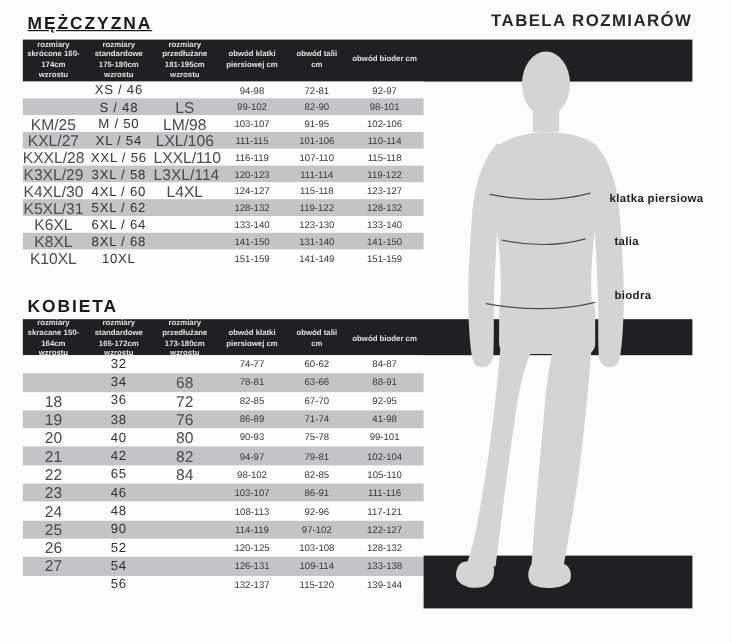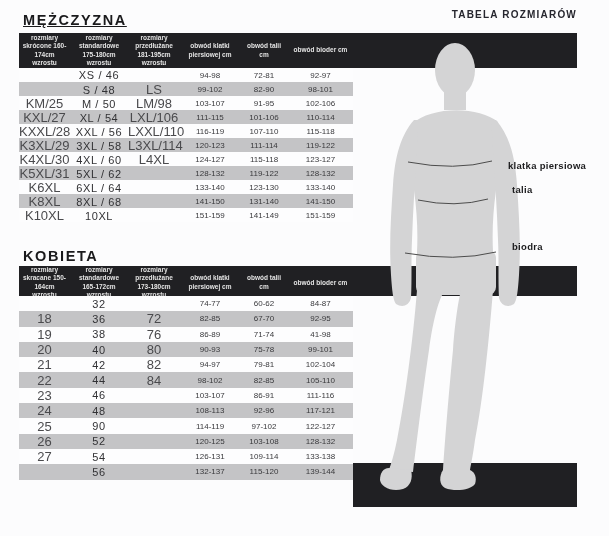--- a/index.html
+++ b/index.html
@@ -5,21 +5,21 @@
   html,body{margin:0;padding:0;background:#e9e9e9;}
   .canvas{
     position:relative;width:609px;height:536px;margin:0 auto;
     background:#fcfcfd;overflow:hidden;
     font-family:"Liberation Sans", sans-serif;
     color:#2b2b2e;
   }
   
   .page-title{
     position:absolute;top:9px;right:32px;
-    font-size:10px;font-weight:700;letter-spacing:1.2px;color:#26262e;
+    font-size:14px;font-weight:700;letter-spacing:1.2px;color:#26262e;
   }
   .section-heading{
     position:absolute;left:23px;
     font-size:14.5px;font-weight:700;letter-spacing:1.6px;color:#1a1a1c;
   }
   #men-heading{top:12px;text-decoration:underline;}
   #women-heading{top:248px;}
   
   .band{position:absolute;left:19px;width:558px;background:var(--band,#202023);}
   #men-band{top:33px;height:35px;}
@@ -43,21 +43,21 @@
   .tcell.c0,.tcell.c2{font-size:13px;color:#4a4a4d;}
   .tcell.c1{font-size:11px;letter-spacing:0.6px;color:#323235;}
   
   .figure-svg{position:absolute;left:380px;top:40px;width:145px;height:455px;overflow:visible;}
   
   .measure-label{
     position:absolute;font-size:9.5px;font-weight:700;color:#1c1c1e;letter-spacing:0.3px;
     white-space:nowrap;
   }
   #label-chest{left:508px;top:160px;text-align:center;}
-  #label-waist{left:512px;top:184px;}
+  #label-waist{left:512px;top:196px;}
   #label-hips{left:512px;top:241px;}
 </style>
 </head>
 <body>
 
 <div class="canvas">
 
   <div class="page-title">TABELA ROZMIARÓW</div>
 
   <div class="section-heading" id="men-heading">MĘŻCZYZNA</div>
@@ -176,20 +176,28 @@
   <div class="rows" id="women-rows">
       <div class="trow">
         <div class="tcell c0"></div>
         <div class="tcell c1">32</div>
         <div class="tcell c2"></div>
         <div class="tcell c3">74-77</div>
         <div class="tcell c4">60-62</div>
         <div class="tcell c5">84-87</div>
       </div>
       <div class="trow">
+        <div class="tcell c0"></div>
+        <div class="tcell c1">34</div>
+        <div class="tcell c2">68</div>
+        <div class="tcell c3">78-81</div>
+        <div class="tcell c4">63-66</div>
+        <div class="tcell c5">88-91</div>
+      </div>
+      <div class="trow">
         <div class="tcell c0">18</div>
         <div class="tcell c1">36</div>
         <div class="tcell c2">72</div>
         <div class="tcell c3">82-85</div>
         <div class="tcell c4">67-70</div>
         <div class="tcell c5">92-95</div>
       </div>
       <div class="trow">
         <div class="tcell c0">19</div>
         <div class="tcell c1">38</div>
@@ -209,21 +217,21 @@
       <div class="trow">
         <div class="tcell c0">21</div>
         <div class="tcell c1">42</div>
         <div class="tcell c2">82</div>
         <div class="tcell c3">94-97</div>
         <div class="tcell c4">79-81</div>
         <div class="tcell c5">102-104</div>
       </div>
       <div class="trow">
         <div class="tcell c0">22</div>
-        <div class="tcell c1">44</div>
+        <div class="tcell c1">65</div>
         <div class="tcell c2">84</div>
         <div class="tcell c3">98-102</div>
         <div class="tcell c4">82-85</div>
         <div class="tcell c5">105-110</div>
       </div>
       <div class="trow">
         <div class="tcell c0">23</div>
         <div class="tcell c1">46</div>
         <div class="tcell c2"></div>
         <div class="tcell c3">103-107</div>

